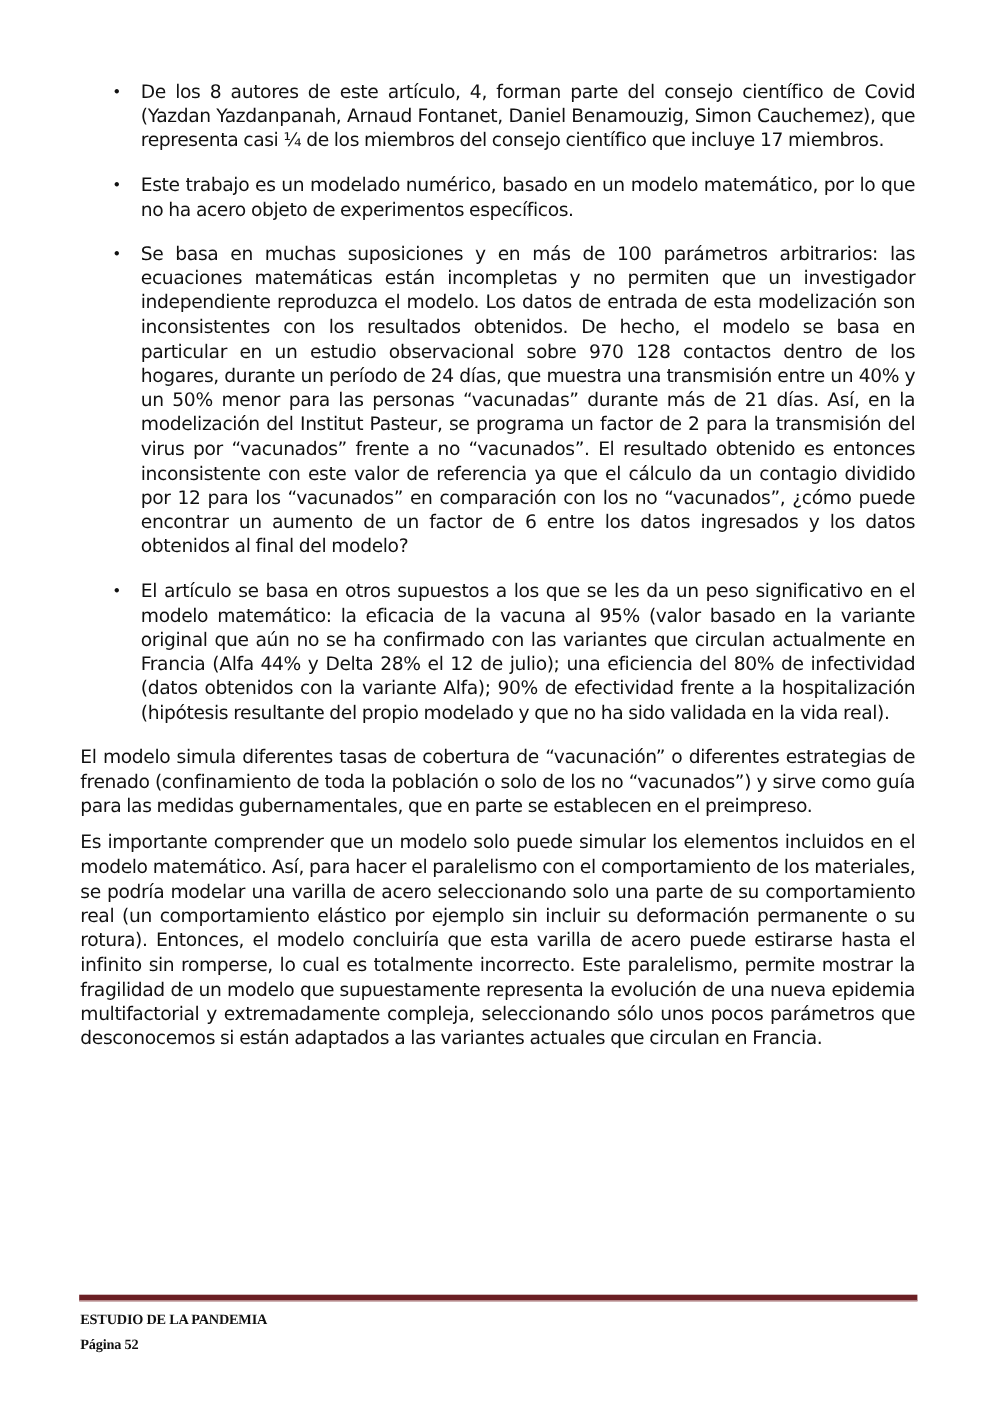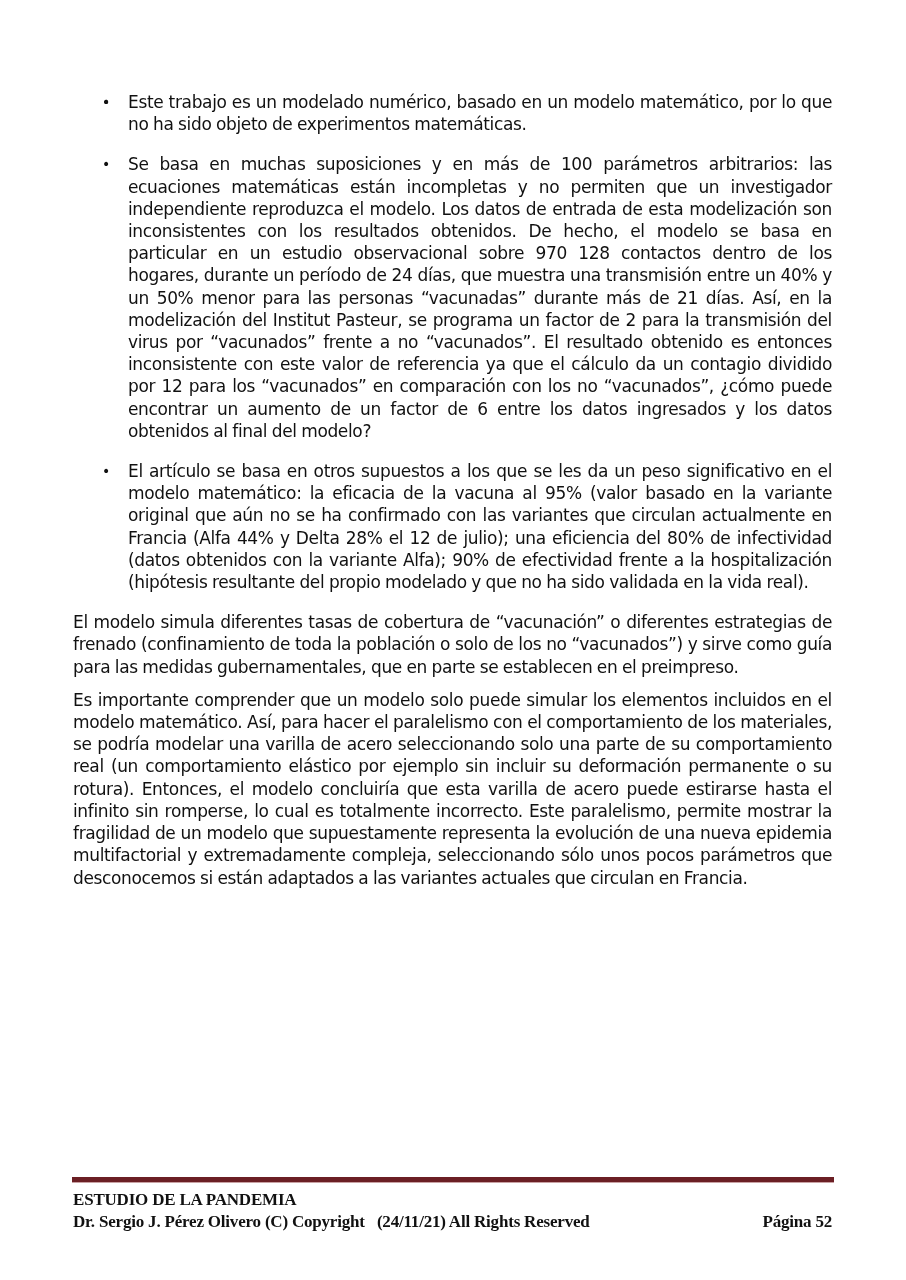--- a/index.html
+++ b/index.html
@@ -58,57 +58,57 @@
       background: #6b1f24;
       border-bottom: 1px solid #c9a2a4;
     }
     .footer {
       position: absolute;
       left: 73px;
       top: 1189px;
       width: 759px;
       font-family: "Liberation Serif", serif;
       font-weight: bold;
-      font-size: 17px;
+      font-size: 13px;
       line-height: 22px;
       letter-spacing: -0.2px;
       color: #111111;
     }
     .footer-line2 {
       display: flex;
       justify-content: space-between;
     }
   </style>
 </head>
 <body>
 
 <div class="page">
   <ul class="bullets">
     <li class="bullet-item">
       <span class="dot">•</span>
+      <span>De los 8 autores de este artículo, 4, forman parte del consejo científico de Covid (Yazdan Yazdanpanah, Arnaud Fontanet, Daniel Benamouzig, Simon Cauchemez), que representa casi ¼ de los miembros del consejo científico que incluye 17 miembros.</span>
     </li>
     <li class="bullet-item">
       <span class="dot">•</span>
-      <span>Este trabajo es un modelado numérico, basado en un modelo matemático, por lo que no ha sido objeto de experimentos matemáticas.</span>
+      <span>Este trabajo es un modelado numérico, basado en un modelo matemático, por lo que no ha acero objeto de experimentos específicos.</span>
     </li>
     <li class="bullet-item">
       <span class="dot">•</span>
       <span>Se basa en muchas suposiciones y en más de 100 parámetros arbitrarios: las ecuaciones matemáticas están incompletas y no permiten que un investigador independiente reproduzca el modelo. Los datos de entrada de esta modelización son inconsistentes con los resultados obtenidos. De hecho, el modelo se basa en particular en un estudio observacional sobre 970 128 contactos dentro de los hogares, durante un período de 24 días, que muestra una transmisión entre un 40% y un 50% menor para las personas “vacunadas” durante más de 21 días. Así, en la modelización del Institut Pasteur, se programa un factor de 2 para la transmisión del virus por “vacunados” frente a no “vacunados”. El resultado obtenido es entonces inconsistente con este valor de referencia ya que el cálculo da un contagio dividido por 12 para los “vacunados” en comparación con los no “vacunados”, ¿cómo puede encontrar un aumento de un factor de 6 entre los datos ingresados y los datos obtenidos al final del modelo?</span>
     </li>
     <li class="bullet-item">
       <span class="dot">•</span>
       <span>El artículo se basa en otros supuestos a los que se les da un peso significativo en el modelo matemático: la eficacia de la vacuna al 95% (valor basado en la variante original que aún no se ha confirmado con las variantes que circulan actualmente en Francia (Alfa 44% y Delta 28% el 12 de julio); una eficiencia del 80% de infectividad (datos obtenidos con la variante Alfa); 90% de efectividad frente a la hospitalización (hipótesis resultante del propio modelado y que no ha sido validada en la vida real).</span>
     </li>
   </ul>
 
   <p class="para p1">El modelo simula diferentes tasas de cobertura de “vacunación” o diferentes estrategias de frenado (confinamiento de toda la población o solo de los no “vacunados”) y sirve como guía para las medidas gubernamentales, que en parte se establecen en el preimpreso.</p>
   <p class="para p2">Es importante comprender que un modelo solo puede simular los elementos incluidos en el modelo matemático. Así, para hacer el paralelismo con el comportamiento de los materiales, se podría modelar una varilla de acero seleccionando solo una parte de su comportamiento real (un comportamiento elástico por ejemplo sin incluir su deformación permanente o su rotura). Entonces, el modelo concluiría que esta varilla de acero puede estirarse hasta el infinito sin romperse, lo cual es totalmente incorrecto. Este paralelismo, permite mostrar la fragilidad de un modelo que supuestamente representa la evolución de una nueva epidemia multifactorial y extremadamente compleja, seleccionando sólo unos pocos parámetros que desconocemos si están adaptados a las variantes actuales que circulan en Francia.</p>
 </div>
 
 <div class="footer-rule"></div>
 
 <div class="footer">
   <div>ESTUDIO DE LA PANDEMIA</div>
   <div class="footer-line2">
-    <span style="white-space: pre;">Dr. Sergio J. Pérez Olivero (C) Copyright   (24/11/21) All Rights Reserved</span>
     <span>Página 52</span>
   </div>
 </div>
 
 </body></html>

